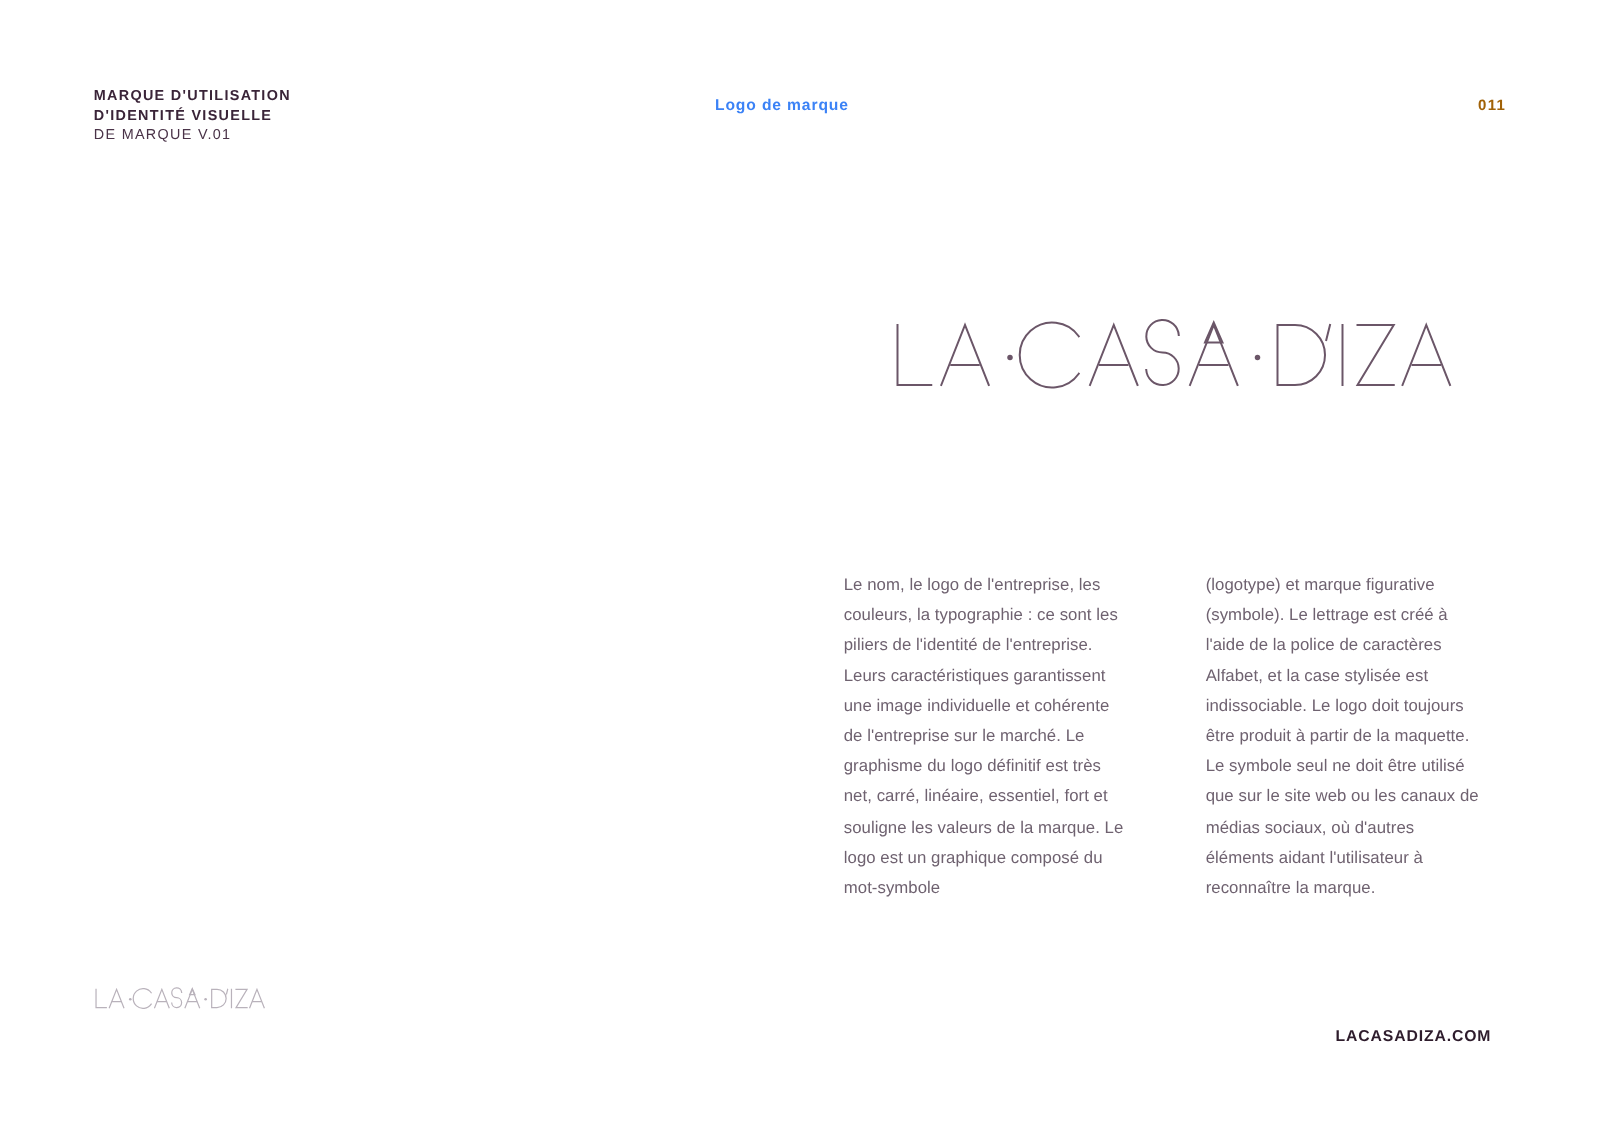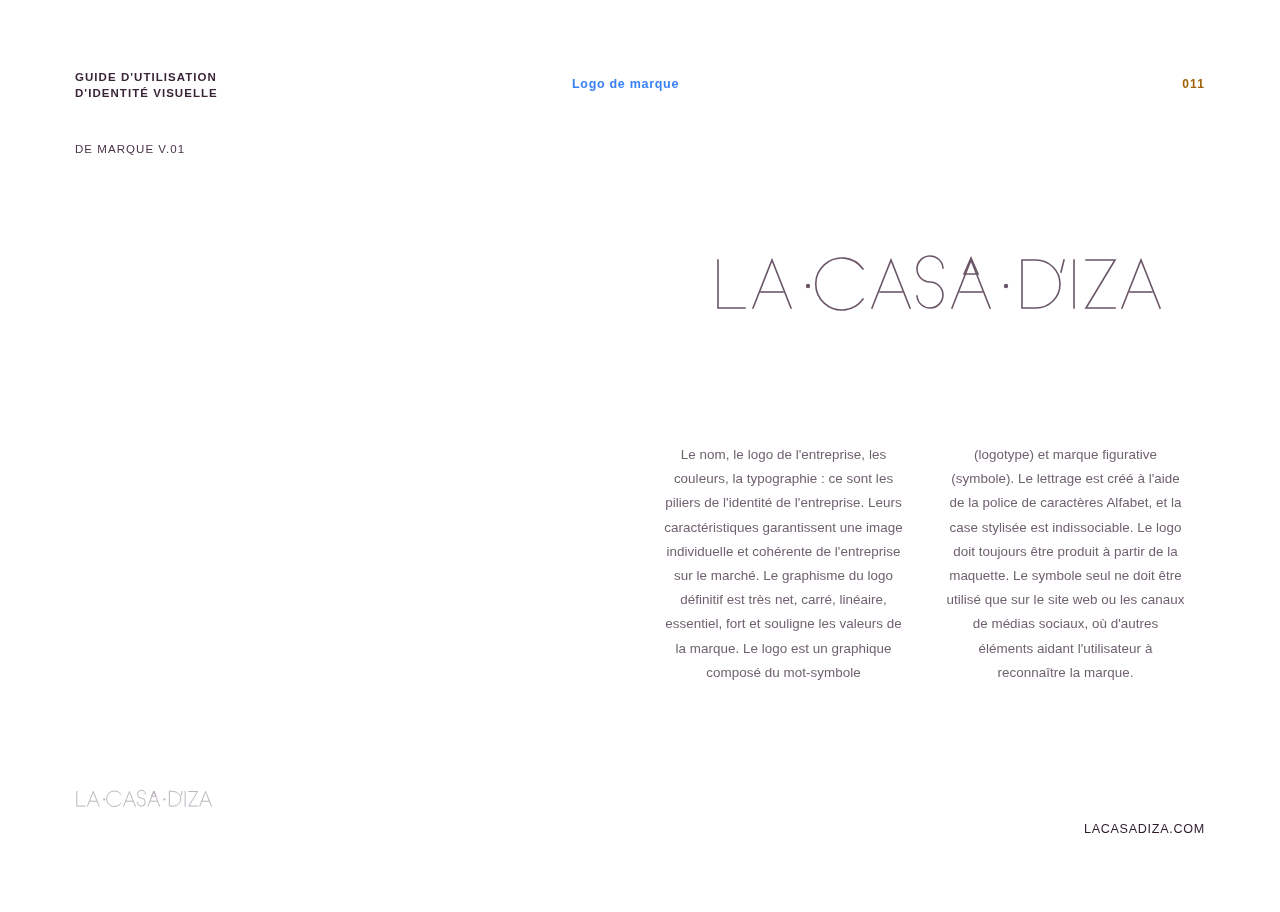--- a/index.html
+++ b/index.html
@@ -42,21 +42,20 @@
     letter-spacing: 1.05px;
     color: #3a2438;
     white-space: nowrap;
   }
   .header-left .line.bold {
     font-weight: bold;
   }
   .header-left .line.light {
     font-weight: normal;
     color: #4a3348;
-    margin-top: 41px;
   }
   .header-center {
     position: absolute;
     left: 497px;
     top: 7px;
     font-size: 12.5px;
     font-weight: bold;
     letter-spacing: 0.7px;
     color: #3b82f6;
   }
@@ -100,59 +99,58 @@
   
   .copy {
     position: absolute;
     top: 443px;
     left: 662px;
     width: 540px;
     display: flex;
     gap: 39px;
   }
   .copy p {
-    margin: 0;
+    margin: 13px;
     width: 243px;
     font-size: 13.4px;
     line-height: 24.2px;
     color: #6f6270;
     letter-spacing: 0.05px;
-    text-align: center;
   }
 
   
   .logotype-small {
     position: absolute;
     left: 75px;
     top: 789px;
     width: 140px;
     height: 22px;
     color: #b9b2bb;
   }
   .logotype-small svg { display: block; }
 
   
   .footer-url {
     position: absolute;
-    right: 75px;
+    right: 87px;
     top: 822px;
     font-size: 12.6px;
-    font-weight: normal;
+    font-weight: bold;
     letter-spacing: 0.7px;
     color: #2e1c2c;
   }
 </style>
 </head>
 <body>
 
 <div class="page">
 
   <div class="header">
     <div class="header-left">
-      <div class="line bold">GUIDE D'UTILISATION</div>
+      <div class="line bold">MARQUE D'UTILISATION</div>
       <div class="line bold">D'IDENTITÉ VISUELLE</div>
       <div class="line light">DE MARQUE V.01</div>
     </div>
     <div class="header-center">Logo de marque</div>
     <div class="header-right">011</div>
   </div>
 
 
   <div class="logotype-main">
     <svg viewBox="0 0 460 72" width="460" height="72" aria-hidden="true">

